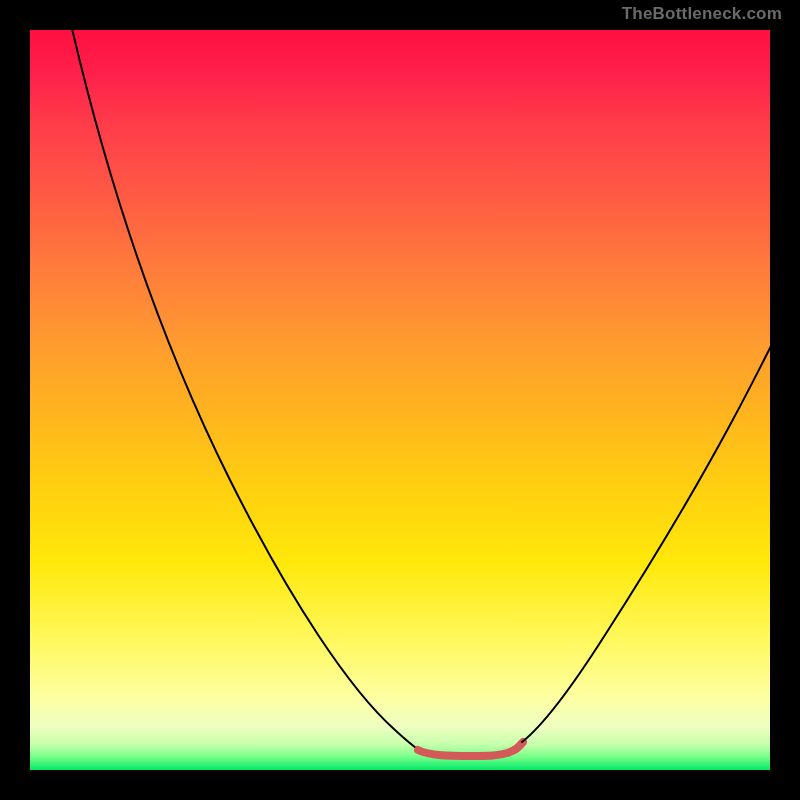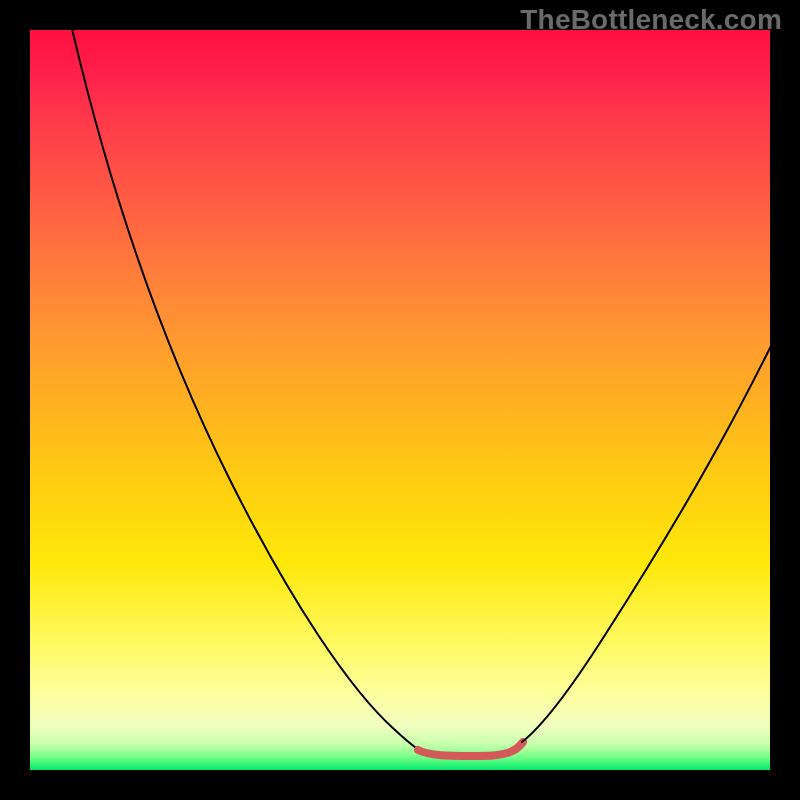--- a/index.html
+++ b/index.html
@@ -14,21 +14,21 @@
     position: relative;
     width: 800px;
     height: 800px;
     background: #000;
   }
   .watermark {
     position: absolute;
     top: 4px;
     right: 18px;
     font-family: Arial, Helvetica, sans-serif;
-    font-size: 28px;
+    font-size: 17px;
     font-weight: 600;
     color: #6a6a6a;
     letter-spacing: 0.2px;
     z-index: 3;
   }
   .plot-area {
     position: absolute;
     left: 30px;
     top: 30px;
     width: 740px;

